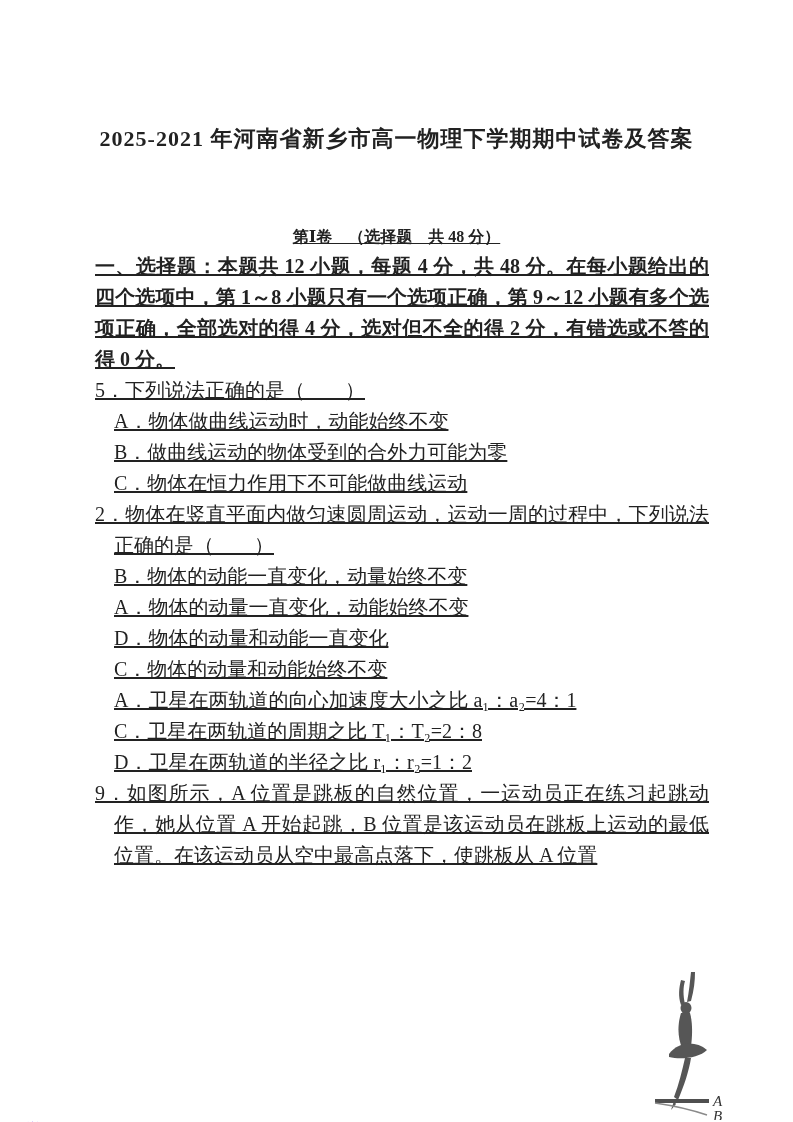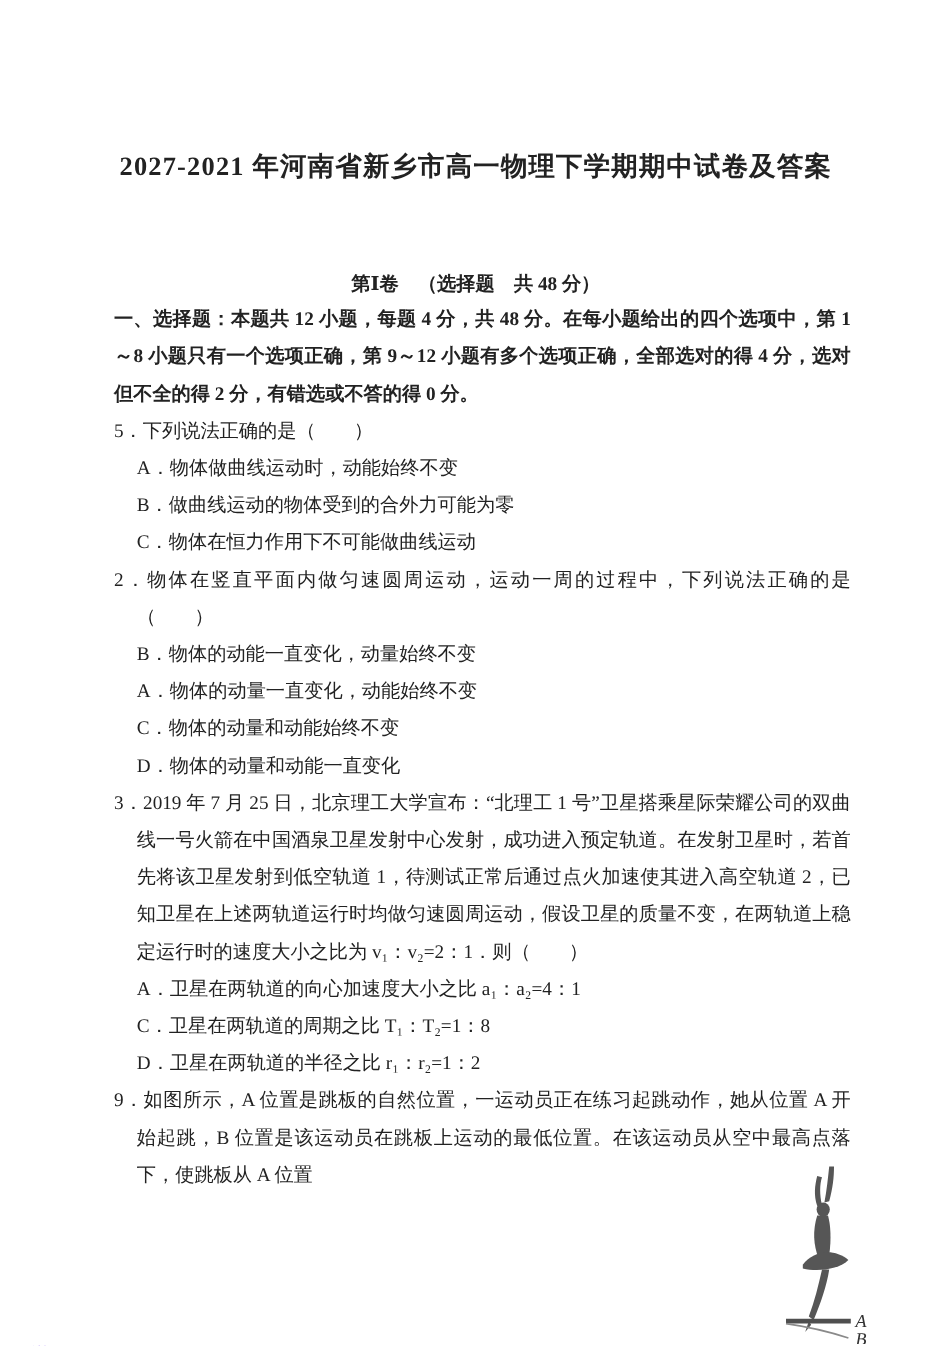--- a/index.html
+++ b/index.html
@@ -18,24 +18,25 @@
     text-align: center;
     font-size: 22px; font-weight: bold;
     letter-spacing: 1px;
     margin: 0;
   }
   .section-header {
     position: absolute; top: 227px; left: 0; width: 100%;
     text-align: center;
     font-size: 16px; font-weight: bold;
     margin: 0;
+    text-decoration: underline;
   }
   .content {
     position: absolute; top: 251px; left: 95px; width: 614px;
-    font-size: 16px; line-height: 31px;
+    font-size: 20px; line-height: 31px; text-decoration: underline;
   }
   .content p { margin: 0; text-align: justify; }
   .intro { font-weight: bold; }
   .stem   { padding-left: 19px; text-indent: -19px; }
   .option { padding-left: 19px; }
 
   .figure {
     position: absolute; left: 645px; top: 968px;
     width: 120px; height: 152px;
   }
@@ -48,46 +49,45 @@
     font-size: 19px;
     font-family: "Liberation Sans", "DejaVu Sans", sans-serif;
     margin-top: 48px;
   }
 </style>
 </head>
 <body>
 
 <div class="page">
 
-  <h1 class="title">2027-2021 年河南省新乡市高一物理下学期期中试卷及答案</h1>
+  <h1 class="title">2025-2021 年河南省新乡市高一物理下学期期中试卷及答案</h1>
 
   <div class="section-header">第Ⅰ卷　（选择题　共 48 分）</div>
 
   <div class="content">
     <p class="intro">一、选择题：本题共 12 小题，每题 4 分，共 48 分。在每小题给出的四个选项中，第 1～8 小题只有一个选项正确，第 9～12 小题有多个选项正确，全部选对的得 4 分，选对但不全的得 2 分，有错选或不答的得 0 分。</p>
 
     <div class="question">
       <p class="stem">5．下列说法正确的是（　　）</p>
       <p class="option">A．物体做曲线运动时，动能始终不变</p>
       <p class="option">B．做曲线运动的物体受到的合外力可能为零</p>
       <p class="option">C．物体在恒力作用下不可能做曲线运动</p>
     </div>
 
     <div class="question">
       <p class="stem">2．物体在竖直平面内做匀速圆周运动，运动一周的过程中，下列说法正确的是（　　）</p>
       <p class="option">B．物体的动能一直变化，动量始终不变</p>
       <p class="option">A．物体的动量一直变化，动能始终不变</p>
+      <p class="option">D．物体的动量和动能一直变化</p>
       <p class="option">C．物体的动量和动能始终不变</p>
-      <p class="option">D．物体的动量和动能一直变化</p>
     </div>
 
     <div class="question">
-      <p class="stem">3．2019 年 7 月 25 日，北京理工大学宣布：“北理工 1 号”卫星搭乘星际荣耀公司的双曲线一号火箭在中国酒泉卫星发射中心发射，成功进入预定轨道。在发射卫星时，若首先将该卫星发射到低空轨道 1，待测试正常后通过点火加速使其进入高空轨道 2，已知卫星在上述两轨道运行时均做匀速圆周运动，假设卫星的质量不变，在两轨道上稳定运行时的速度大小之比为 v₁：v₂=2：1．则（　　）</p>
       <p class="option">A．卫星在两轨道的向心加速度大小之比 a₁：a₂=4：1</p>
-      <p class="option">C．卫星在两轨道的周期之比 T₁：T₂=1：8</p>
+      <p class="option">C．卫星在两轨道的周期之比 T₁：T₂=2：8</p>
       <p class="option">D．卫星在两轨道的半径之比 r₁：r₂=1：2</p>
     </div>
 
     <div class="question">
       <p class="stem">9．如图所示，A 位置是跳板的自然位置，一运动员正在练习起跳动作，她从位置 A 开始起跳，B 位置是该运动员在跳板上运动的最低位置。在该运动员从空中最高点落下，使跳板从 A 位置</p>
     </div>
   </div>
 
   <div class="figure">
     <svg viewBox="0 0 120 152" xmlns="http://www.w3.org/2000/svg">

